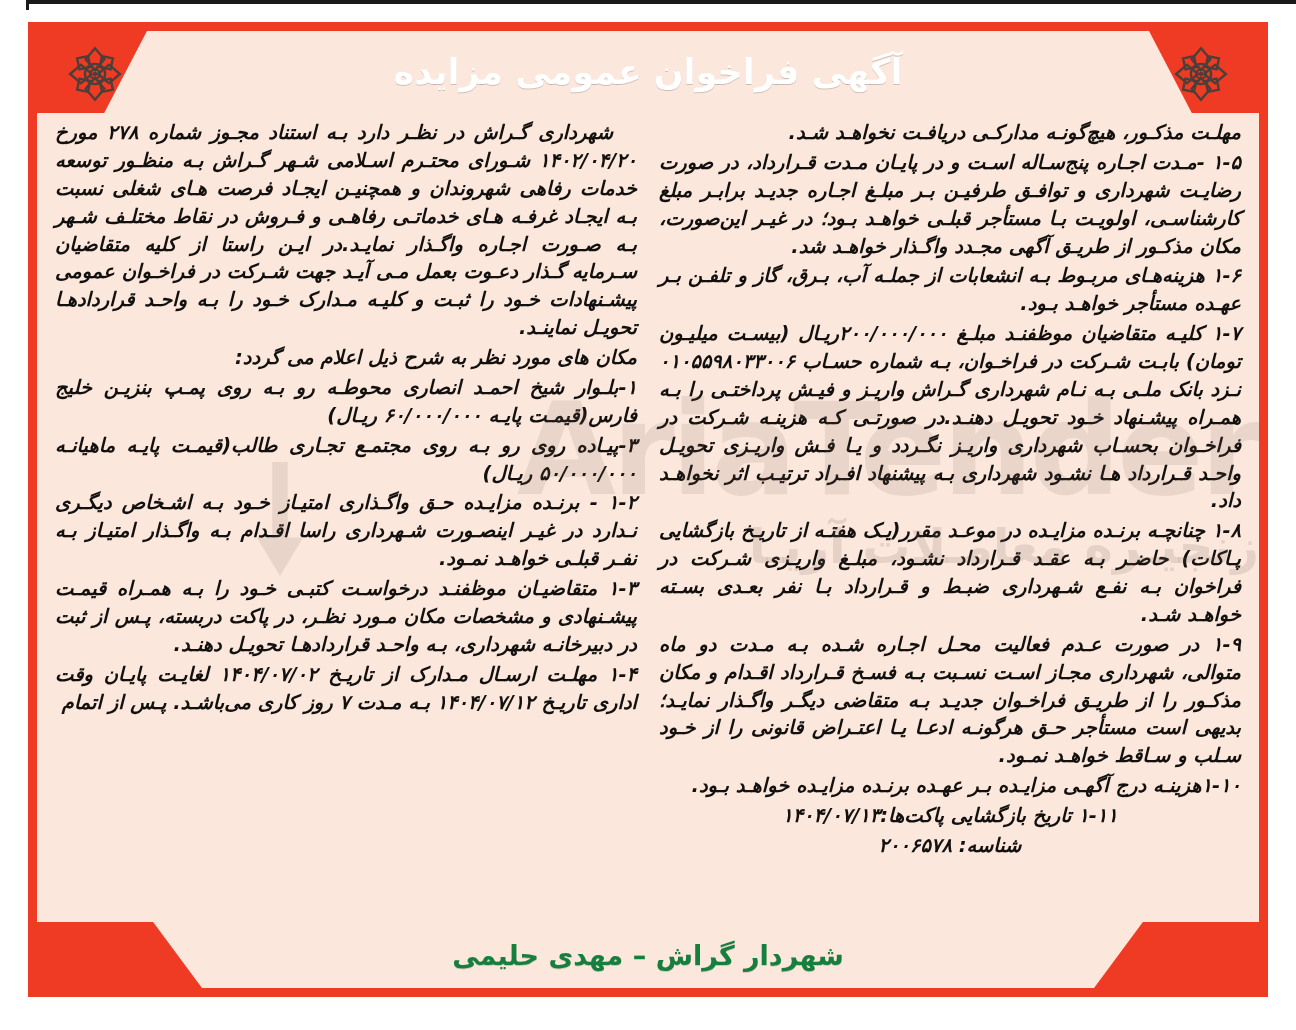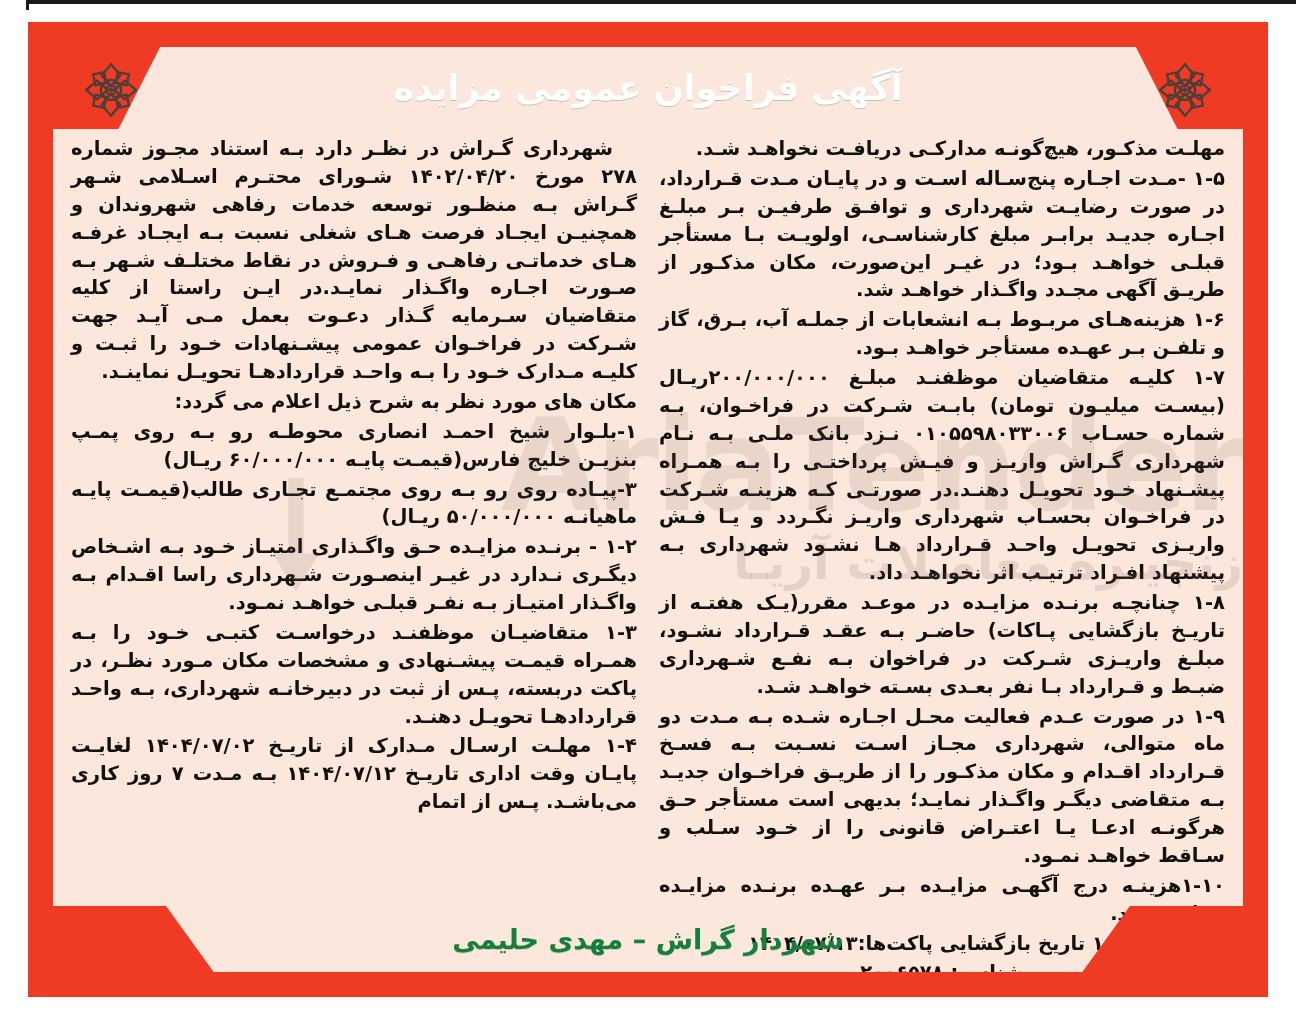--- a/index.html
+++ b/index.html
@@ -43,21 +43,21 @@
 
   
   .ad-frame {
     position: absolute;
     top: 22px;
     left: 28px;
     width: 1240px;
     height: 975px;
     background: #ef3b24;
     box-sizing: border-box;
-    padding: 25px;
+    padding: 9px;
   }
   .ad-inner {
     position: relative;
     width: 100%;
     height: 100%;
     background: #fbe7dc;
     box-sizing: border-box;
     overflow: hidden;
   }
 
@@ -112,20 +112,21 @@
   }
   .columns {
     display: flex;
     flex-direction: row;
     gap: 22px;
     height: 100%;
   }
   .col {
     flex: 1 1 0;
     min-width: 0;
+    font-style: italic;
   }
 
   p.para {
     margin: 0 0 2px 0;
     font-size: 19.5px;
     line-height: 1.43;
     color: #13110f;
     font-weight: bold;
     text-align: justify;
     text-align-last: right;

